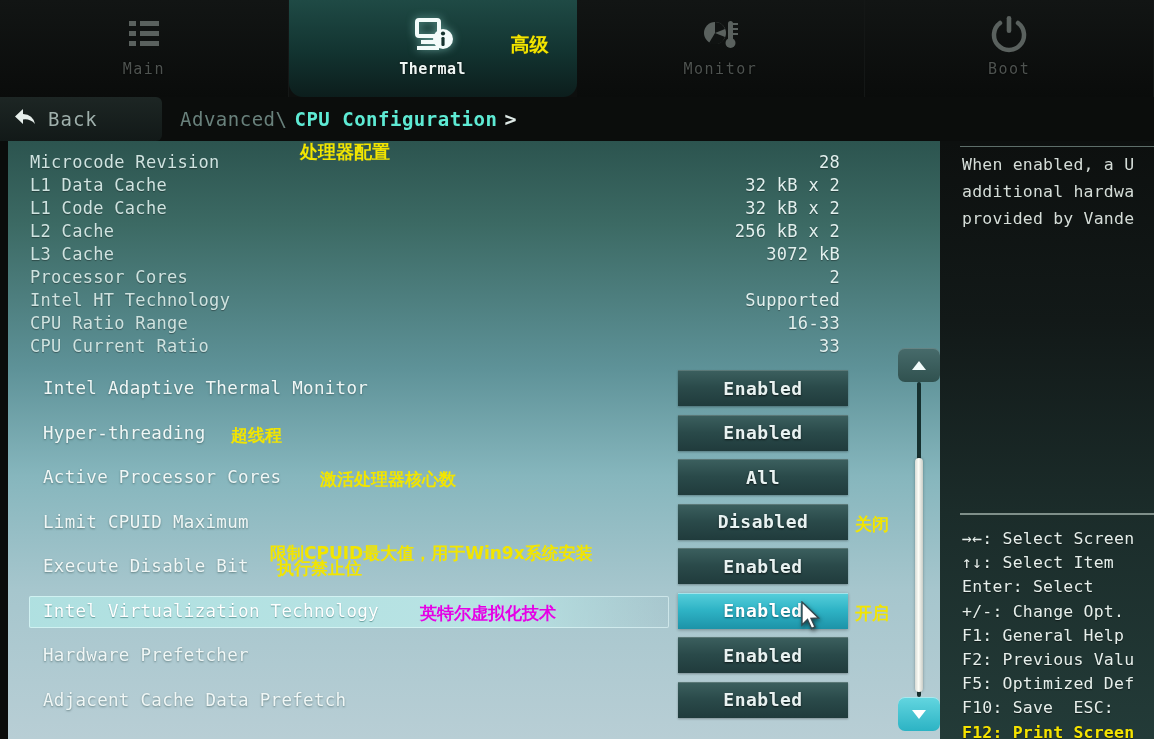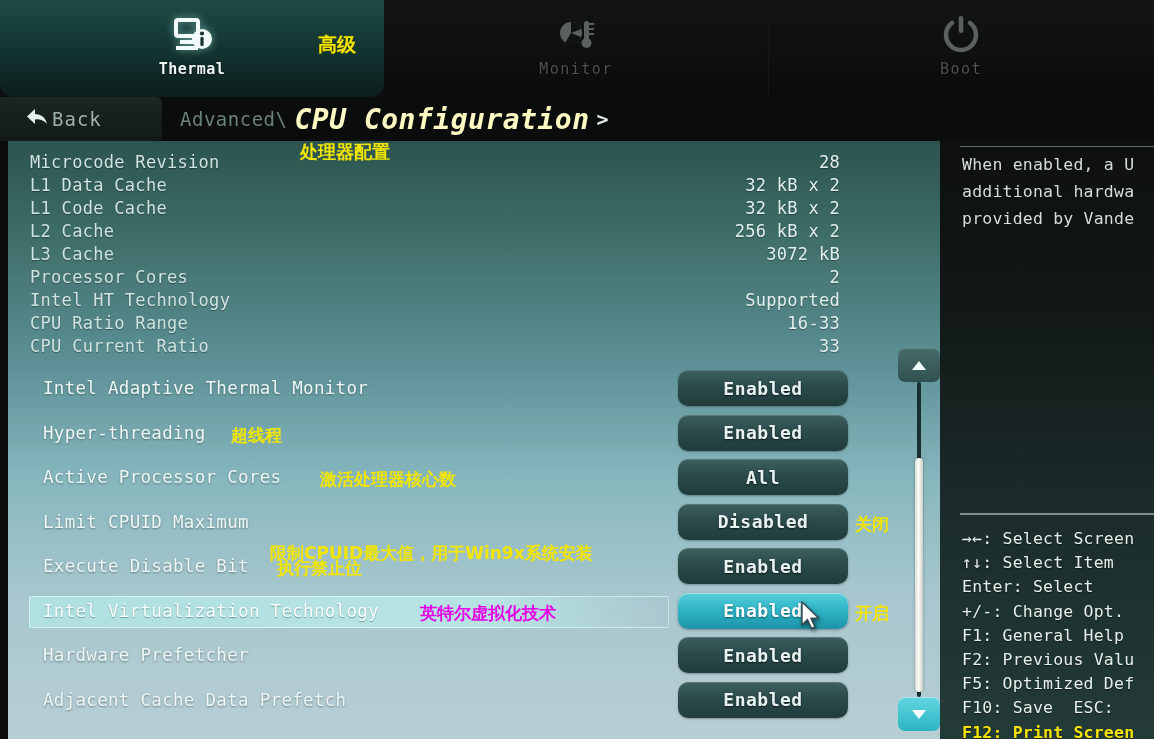--- a/index.html
+++ b/index.html
@@ -13,25 +13,25 @@
   .navtab .ic{height:48px;display:flex;align-items:center;justify-content:center;}
   .navtab .lbl{font-size:15px;letter-spacing:1.5px;color:#4e5350;margin-top:2px;text-shadow:0 0 2px #000;}
   .navtab.active{background:linear-gradient(180deg,#1f4a45 0%,#123330 55%,#0c1d1c 100%);border-radius:0 0 14px 14px;border-right:none;}
   .navtab.active .lbl{color:#eef6f4;font-weight:bold;letter-spacing:.5px;}
   .navtab.active .ic svg{filter:drop-shadow(0 0 4px rgba(180,255,245,.5));}
   .annot-nav{position:absolute;font-family:"DejaVu Sans","Liberation Sans",sans-serif;font-size:19px;font-weight:bold;color:#f2e500;text-shadow:0 0 1px #665f00;}
 
   
   #crumbbar{position:absolute;left:0;top:97px;width:1154px;height:44px;background:#0b0d0c;}
   #backbtn{position:absolute;left:0;top:0;width:162px;height:44px;background:linear-gradient(180deg,#1d2624 0%,#121918 100%);
-           display:flex;align-items:center;gap:2px;padding-left:24px;box-sizing:border-box;border-radius:0 6px 6px 0;}
+           display:flex;align-items:center;gap:10px;padding-left:12px;box-sizing:border-box;border-radius:0 6px 6px 0;}
   #backbtn .bl{font-size:19px;color:#9fb0ac;letter-spacing:1px;}
   #crumbs{position:absolute;left:180px;top:0;height:44px;display:flex;align-items:center;gap:7px;}
   .crumb-dim{font-size:19px;color:#69817c;letter-spacing:.5px;}
-  .crumb-cur{font-size:28px;color:#fef9c3;font-weight:bold;letter-spacing:.5px;font-style:italic;}
+  .crumb-cur{font-size:19px;color:#5eead4;font-weight:bold;letter-spacing:.5px;}
   .crumb-arrow{font-size:20px;color:#dfeae7;font-weight:bold;}
 
   
   #content{position:absolute;left:8px;top:141px;width:932px;height:598px;overflow:hidden;
      background:linear-gradient(180deg,#2c544f 0%,#3c6a64 14%,#5e9298 38%,#86b6bd 56%,#a6c6cd 75%,#b8ced5 100%);}
   .annot-title{position:absolute;left:300px;top:140px;font-family:"DejaVu Sans","Liberation Sans",sans-serif;font-size:18px;font-weight:bold;color:#f2e500;z-index:9;}
 
   
   #infolist{position:absolute;left:22px;top:9px;width:810px;}
   .inforow{display:flex;justify-content:space-between;height:23px;align-items:center;}
@@ -42,21 +42,21 @@
   #settings{position:absolute;left:0;top:227px;width:932px;padding-left:7px;}
   .setrow{position:relative;height:44.5px;}
   .setrow .hl{position:absolute;left:14px;top:5px;width:640px;height:32px;border-radius:2px;}
   .setrow.sel .hl{background:linear-gradient(90deg,rgba(176,226,226,.92) 0%,rgba(186,230,230,.9) 72%,rgba(186,230,230,0) 100%);
                   box-shadow:inset 0 0 0 1px rgba(235,255,255,.55);}
   .setrow .name{position:absolute;left:28px;top:10px;font-size:17.5px;letter-spacing:.3px;color:#f0f7f6;
                 text-shadow:0 1px 2px rgba(40,70,70,.55);}
   .setrow.sel .name{color:#ffffff;text-shadow:0 1px 1px rgba(90,150,150,.9);}
   .setrow .cn{position:absolute;top:11px;font-family:"DejaVu Sans","Liberation Sans",sans-serif;font-size:17px;font-weight:bold;color:#f2e500;}
   .setrow .cn.magenta{color:#e600e6;}
-  .setrow .opt{position:absolute;left:663px;top:2px;width:170px;height:36px;border-radius:10px;
+  .setrow .opt{position:absolute;left:663px;top:2px;width:170px;height:36px;border-radius:0;
      background:linear-gradient(180deg,#3c605f 0%,#2a4a4a 48%,#203b3c 100%);
      box-shadow:inset 0 1px 0 rgba(255,255,255,.16),0 1px 2px rgba(0,0,0,.3);
      display:flex;align-items:center;justify-content:center;}
   .setrow .opt span{font-size:18px;font-weight:bold;color:#e8f2f1;letter-spacing:.5px;text-shadow:0 1px 2px rgba(0,0,0,.65);}
   .setrow.sel .opt{background:linear-gradient(180deg,#57cfdb 0%,#2fb4c6 46%,#1d93a8 100%);
      box-shadow:inset 0 1px 0 rgba(255,255,255,.45),0 1px 3px rgba(0,0,0,.3);}
   .setrow.sel .opt span{color:#ffffff;text-shadow:0 1px 2px rgba(0,70,85,.75);}
   .setrow .after{position:absolute;left:840px;top:11px;font-family:"DejaVu Sans","Liberation Sans",sans-serif;font-size:17px;font-weight:bold;color:#f2e500;}
 
   
@@ -81,20 +81,33 @@
   #legend{position:absolute;left:22px;top:386px;width:230px;}
   #legend .lg{font-size:16.5px;line-height:24.2px;color:#e6efeb;white-space:pre;letter-spacing:.2px;text-shadow:0 1px 1px rgba(0,0,0,.5);}
   #legend .lg.hi{color:#f5e300;font-weight:bold;}
 </style>
 </head>
 <body>
 
 <div id="root">
 
   <div id="topnav">
+      <div class="navtab">
+        <div class="ic">
+          <svg width="46" height="46" viewBox="0 0 46 46">
+            <rect x="8" y="10" width="7" height="5" fill="#5a615e"></rect>
+            <rect x="19" y="10" width="19" height="5" fill="#5a615e"></rect>
+            <rect x="8" y="20" width="7" height="5" fill="#5a615e"></rect>
+            <rect x="19" y="20" width="19" height="5" fill="#5a615e"></rect>
+            <rect x="8" y="30" width="7" height="5" fill="#5a615e"></rect>
+            <rect x="19" y="30" width="19" height="5" fill="#5a615e"></rect>
+          </svg>
+        </div>
+        <div class="lbl">Main</div>
+      </div>
       <div class="navtab active">
         <div class="ic">
           <svg width="46" height="46" viewBox="0 0 46 46">
             <rect x="7" y="9" width="22" height="16" rx="2" fill="none" stroke="#f3fbfa" stroke-width="4"></rect>
             <rect x="11" y="29" width="14" height="4" fill="#f3fbfa"></rect>
             <rect x="7" y="35" width="22" height="4" fill="#f3fbfa"></rect>
             <circle cx="33" cy="28" r="10" fill="#f3fbfa"></circle>
             <circle cx="33" cy="22.5" r="2.1" fill="#16332f"></circle>
             <rect x="31.4" y="26" width="3.2" height="9" rx="1.3" fill="#16332f"></rect>
           </svg>

